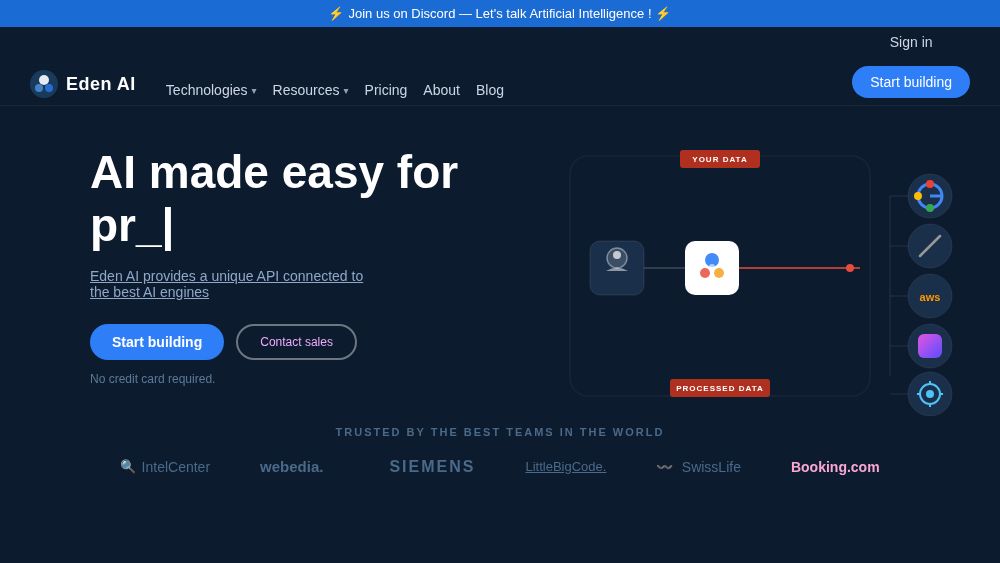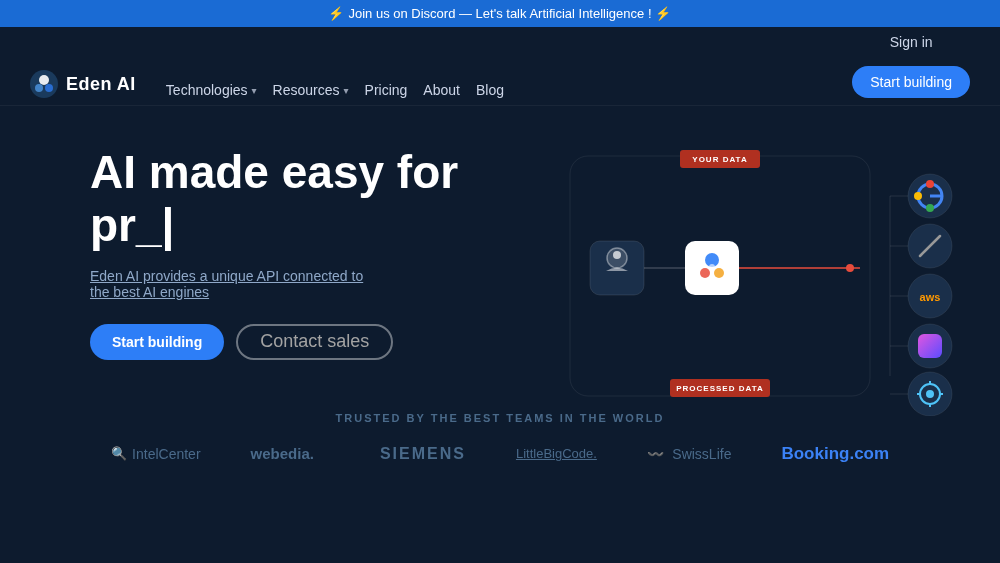--- a/index.html
+++ b/index.html
@@ -129,25 +129,25 @@
       color: #fff;
       border: none;
       border-radius: 20px;
       padding: 10px 22px;
       font-size: 14px;
       font-weight: 600;
       cursor: pointer;
     }
     .btn-secondary {
       background: transparent;
-      color: #a3a3a3;
+      color: #f0abfc;
       border: 2px solid rgba(255,255,255,0.4);
       border-radius: 20px;
       padding: 4px 22px;
-      font-size: 18px;
+      font-size: 12px;
       font-weight: 500;
       cursor: pointer;
     }
     .no-credit {
       font-size: 12px;
       color: #5a7a9a;
     }
 
     
     .hero-diagram {
@@ -247,20 +247,21 @@
   <div class="hero-left">
     <h1 class="hero-title">
       <span>AI made easy for</span><br>
       <span>pr_</span><span class="cursor">|</span>
     </h1>
     <p class="hero-desc">Eden AI provides a unique API connected to the best AI engines</p>
     <div class="hero-buttons">
       <button class="btn-primary">Start building</button>
       <button class="btn-secondary">Contact sales</button>
     </div>
+    <p class="no-credit">No credit card required.</p>
   </div>
 
   <div class="hero-diagram">
     <svg class="diagram-svg" viewBox="0 0 420 280">
 
       <rect x="30" y="20" width="300" height="240" rx="18" ry="18" fill="none" stroke="rgba(255,255,255,0.07)" stroke-width="1"></rect>
 
       <rect x="140" y="14" width="80" height="18" rx="3" fill="#b03020"></rect>
       <text x="180" y="26" text-anchor="middle" font-size="8" fill="#fff" font-weight="700" letter-spacing="1">YOUR DATA</text>
 
@@ -343,17 +344,17 @@
     <div class="brand-logo siemens">
       <span>SIEMENS</span>
     </div>
     <div class="brand-logo" style="font-size:13px;text-decoration:underline;">
       <span>LittleBigCode.</span>
     </div>
     <div class="brand-logo">
       <span style="margin-right:3px;">〰️</span>
       <span>SwissLife</span>
     </div>
-    <div class="brand-logo" style="font-size:17px; font-weight:600; color:#3b82f6;">
+    <div class="brand-logo" style="font-size:14px; font-weight:600; color:#f9a8d4;">
       <span>Booking.com</span>
     </div>
   </div>
 </div>
 
 </body></html>

